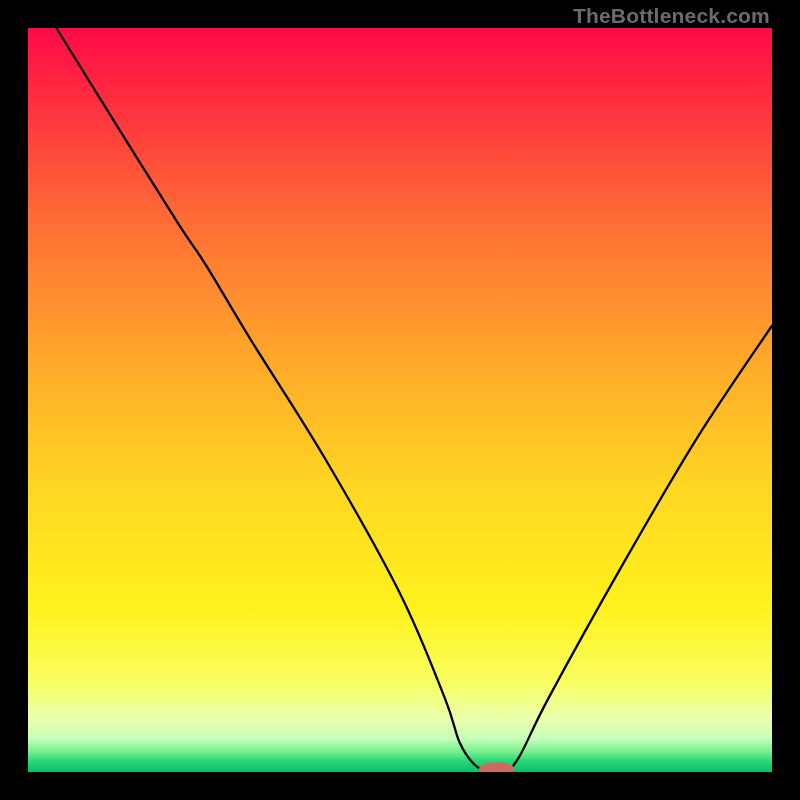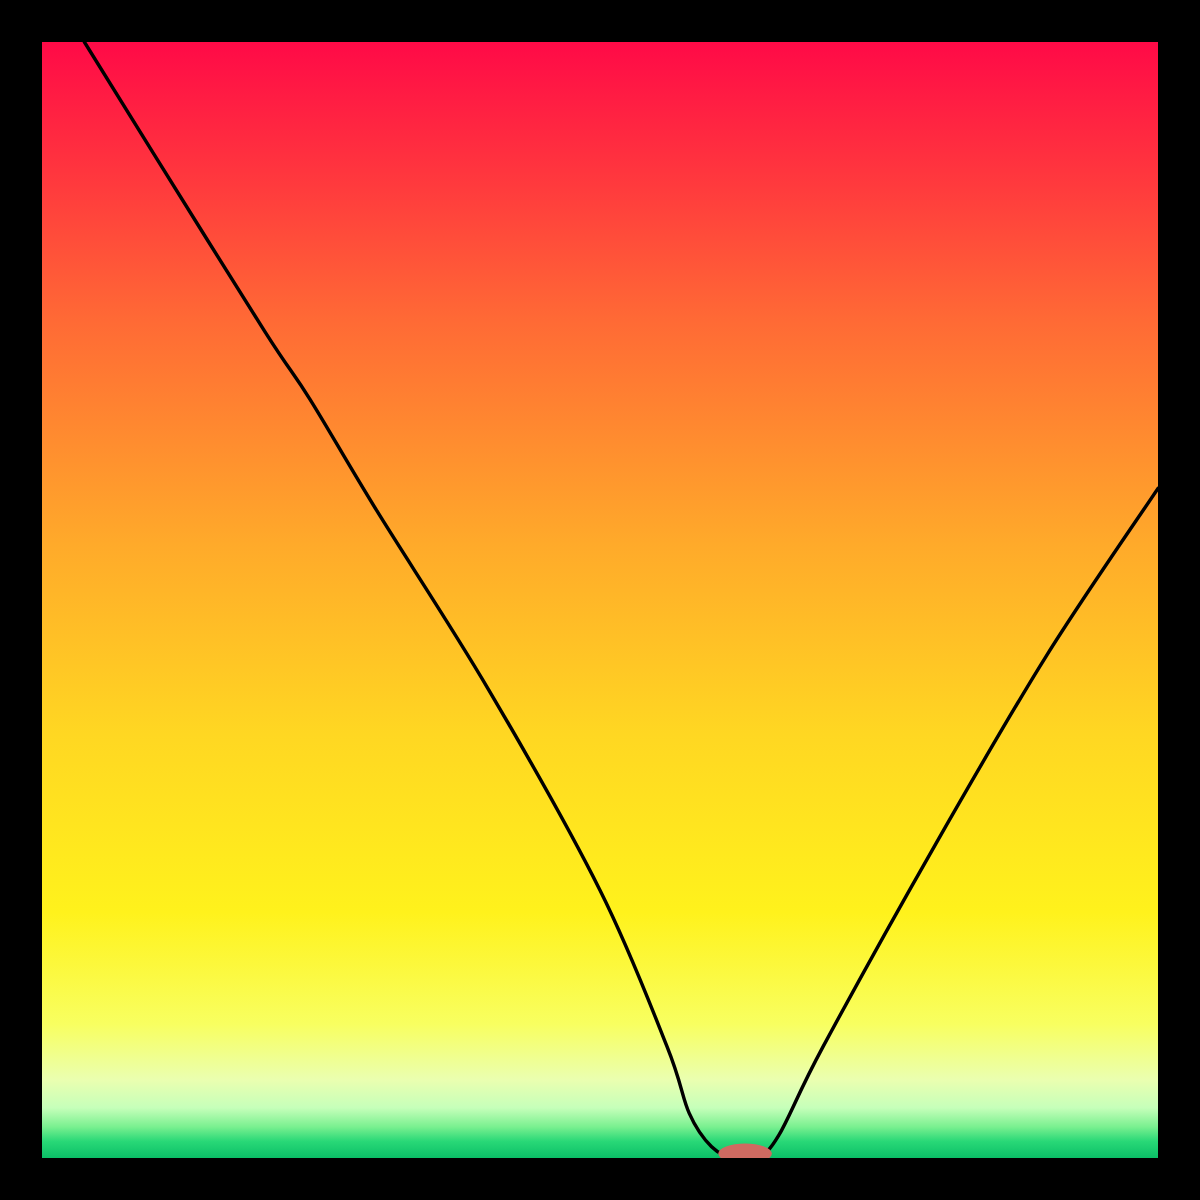--- a/index.html
+++ b/index.html
@@ -35,20 +35,21 @@
     letter-spacing: 0.2px;
   }
   svg {
     display: block;
   }
 </style>
 </head>
 <body>
 
 <div class="container">
+  <div class="watermark">TheBottleneck.com</div>
   <div class="plot-area">
     <svg id="chart-svg" width="744" height="744" viewBox="0 0 744 744" preserveAspectRatio="none">
       <defs>
         <linearGradient id="bg-grad" x1="0" y1="0" x2="0" y2="1">
             <stop offset="0.00%" stop-color="#ff0a47"></stop>
             <stop offset="10.00%" stop-color="#ff2f3f"></stop>
             <stop offset="25.00%" stop-color="#ff6a35"></stop>
             <stop offset="45.00%" stop-color="#ffaa2a"></stop>
             <stop offset="62.00%" stop-color="#ffd722"></stop>
             <stop offset="78.00%" stop-color="#fff21c"></stop>

